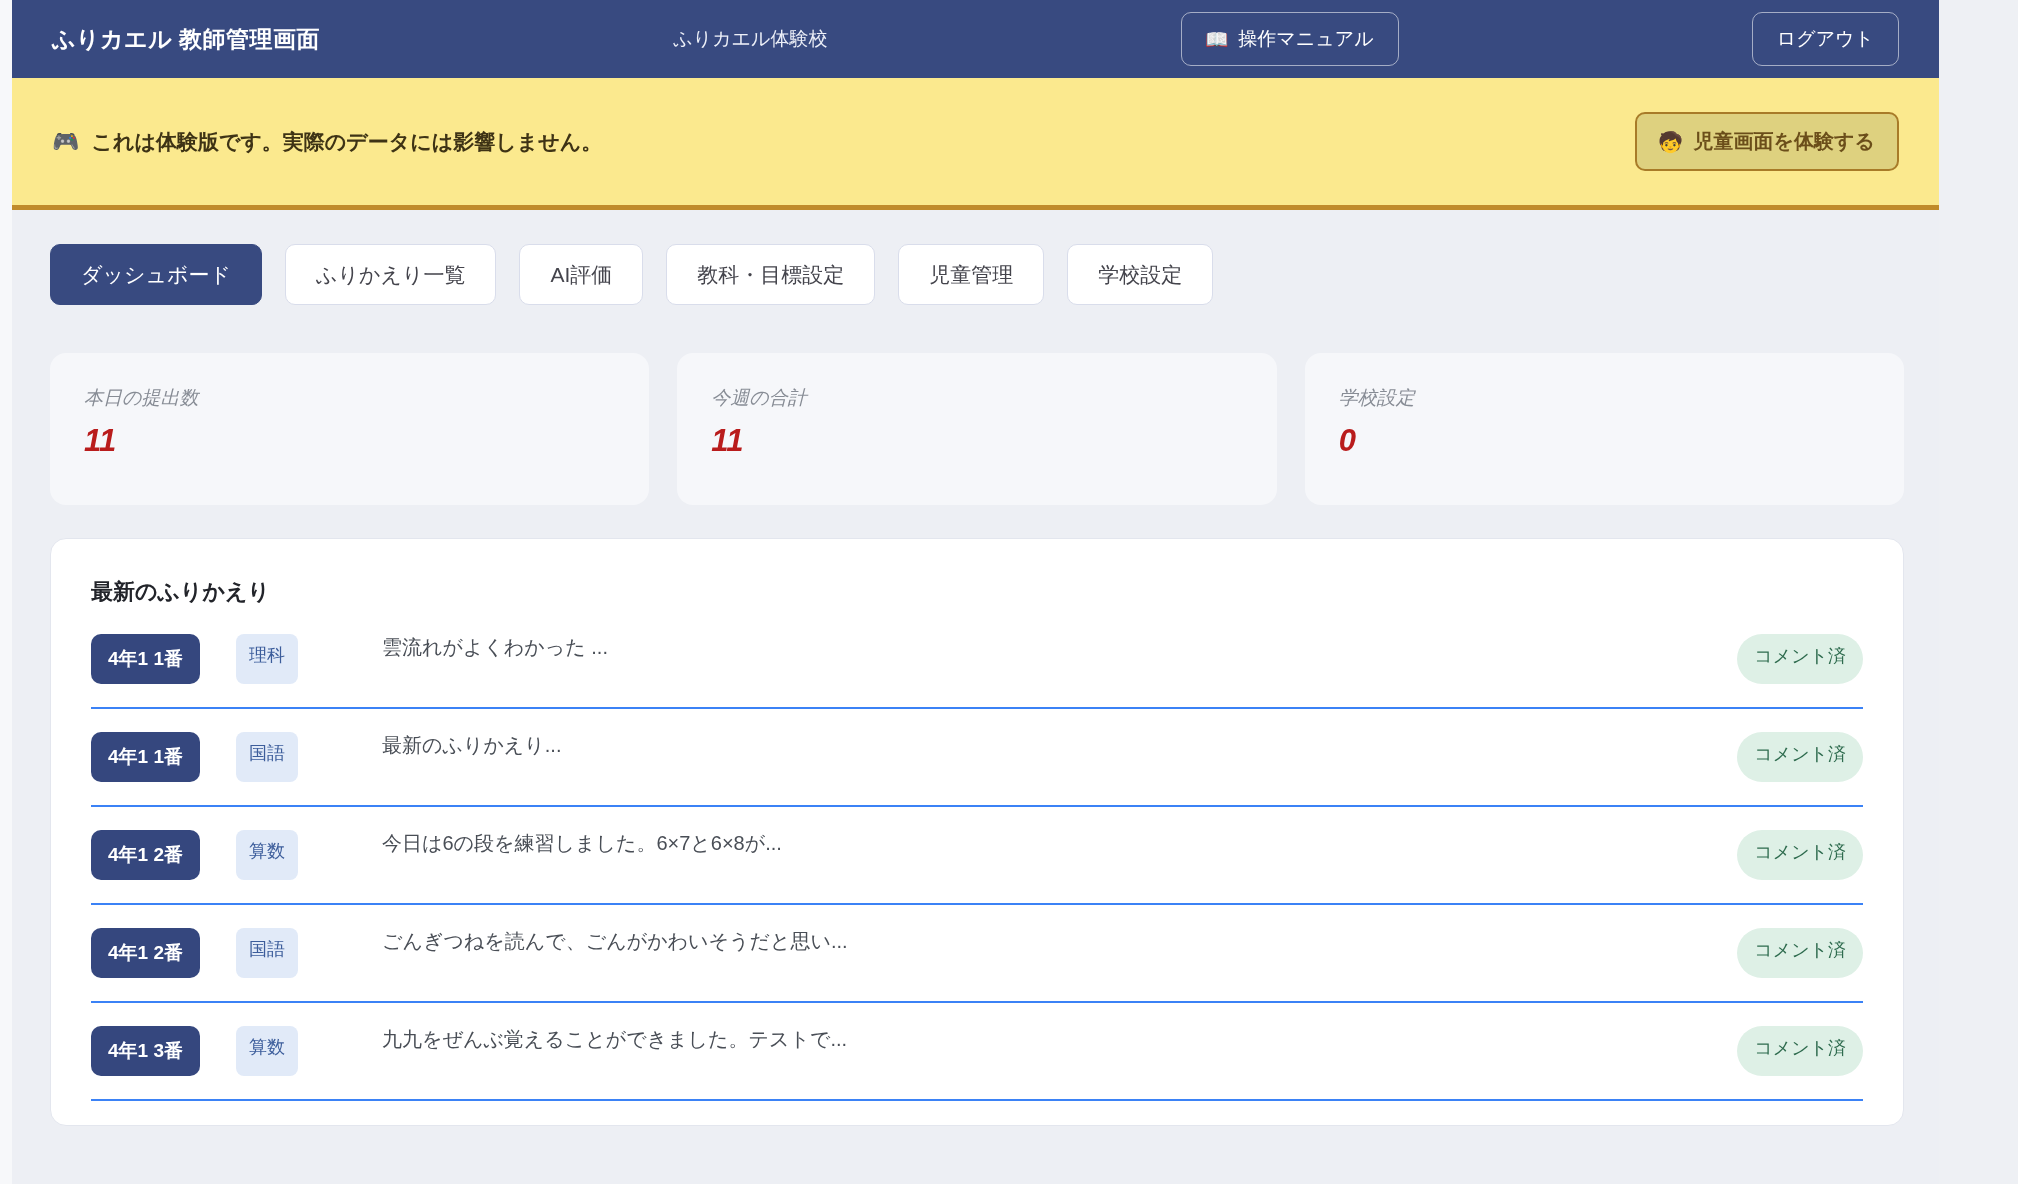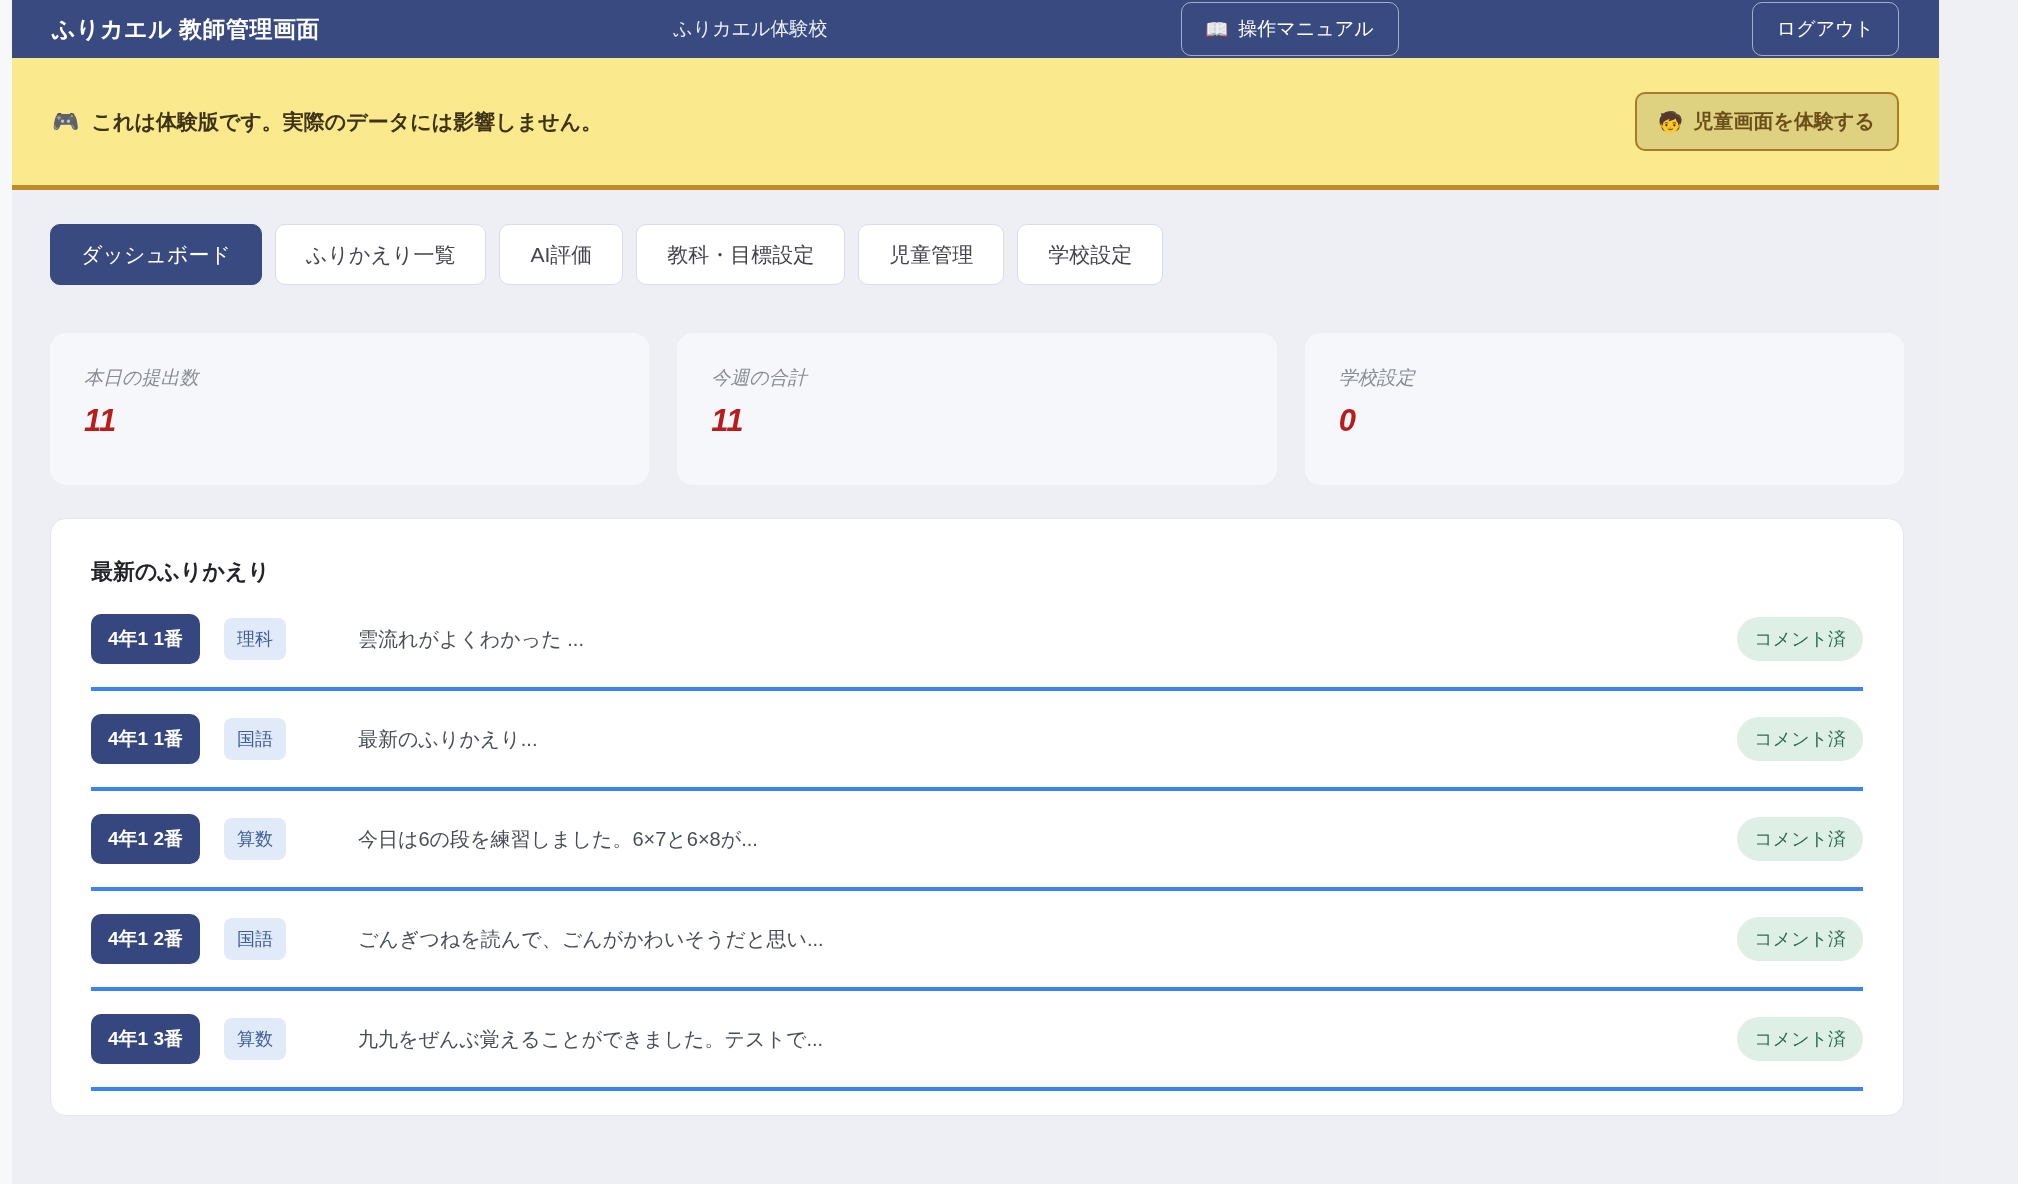--- a/index.html
+++ b/index.html
@@ -13,21 +13,21 @@
     position:absolute; left:0; top:0; width:12px; height:1184px;
     background:#f7f8fa;
   }
   .app{
     position:absolute; left:12px; top:0; width:1927px; height:1184px;
     background:#edeff4;
   }
 
   
   .navbar{
-    height:58px; background:#384a80;
+    height:78px; background:#384a80;
     display:flex; align-items:center; justify-content:space-between;
     padding:0 40px; color:#fff;
   }
   .nav-title{ font-size:23px; font-weight:bold; letter-spacing:.5px; }
   .nav-school{ font-size:19px; color:#edf0f8; }
   .nav-btn{
     background:transparent; color:#fff; font-size:19px;
     border:1px solid rgba(255,255,255,.55); border-radius:10px;
     padding:13px 24px; cursor:pointer;
     font-family:inherit; display:flex; align-items:center; gap:9px;
@@ -47,21 +47,21 @@
   .banner-icon{ font-size:22px; }
   .demo-btn{
     background:#ded17f; border:2px solid #a87b28; border-radius:10px;
     color:#6b4e1a; font-weight:bold; font-size:20px; font-family:inherit;
     padding:14px 22px; cursor:pointer;
     display:flex; align-items:center; gap:10px;
   }
 
   
   .tabs{
-    display:flex; gap:13px; margin:34px 35px 0 38px;
+    display:flex; gap:23px; margin:34px 35px 0 38px;
   }
   .tab{
     font-size:21px; color:#44444c; background:#ffffff;
     border:1px solid #d9ddeb; border-radius:10px;
     padding:19px 30px; cursor:pointer; font-family:inherit;
     line-height:1;
   }
   .tab.active{
     background:#384a80; color:#ffffff; border-color:#384a80; font-weight:normal;
   }
@@ -78,22 +78,22 @@
   .stat-label{ font-size:19px; color:#878c95; }
   .stat-value{ font-size:31px; font-weight:bold; color:#b91c1c; margin-top:12px; }
 
   
   .latest-card{
     background:#ffffff; border:1px solid #e3e6ee; border-radius:16px;
     margin:33px 35px 36px 38px; padding:38px 40px 24px 40px;
   }
   .latest-title{ font-size:22px; font-weight:bold; color:#22242a; margin-bottom:4px; }
   .row{
-    display:flex; align-items:center; gap:24px;
-    padding:23px 0; border-bottom:4px solid #3b82f6; cursor:pointer;
+    display:flex; gap:36px;
+    padding:23px 0; border-bottom:2px solid #3b82f6; cursor:pointer;
   }
   .student-badge{
     background:#35477e; color:#fff; font-weight:bold; font-size:19px;
     padding:12px 17px; border-radius:10px; white-space:nowrap;
   }
   .subject-badge{
     background:#e1eaf8; color:#3c5d9b; font-size:18px;
     padding:9px 13px; border-radius:8px; white-space:nowrap;
   }
   .row-text{ font-size:20px; color:#494e56; flex:1; overflow:hidden; white-space:nowrap;margin-left:48px; }

